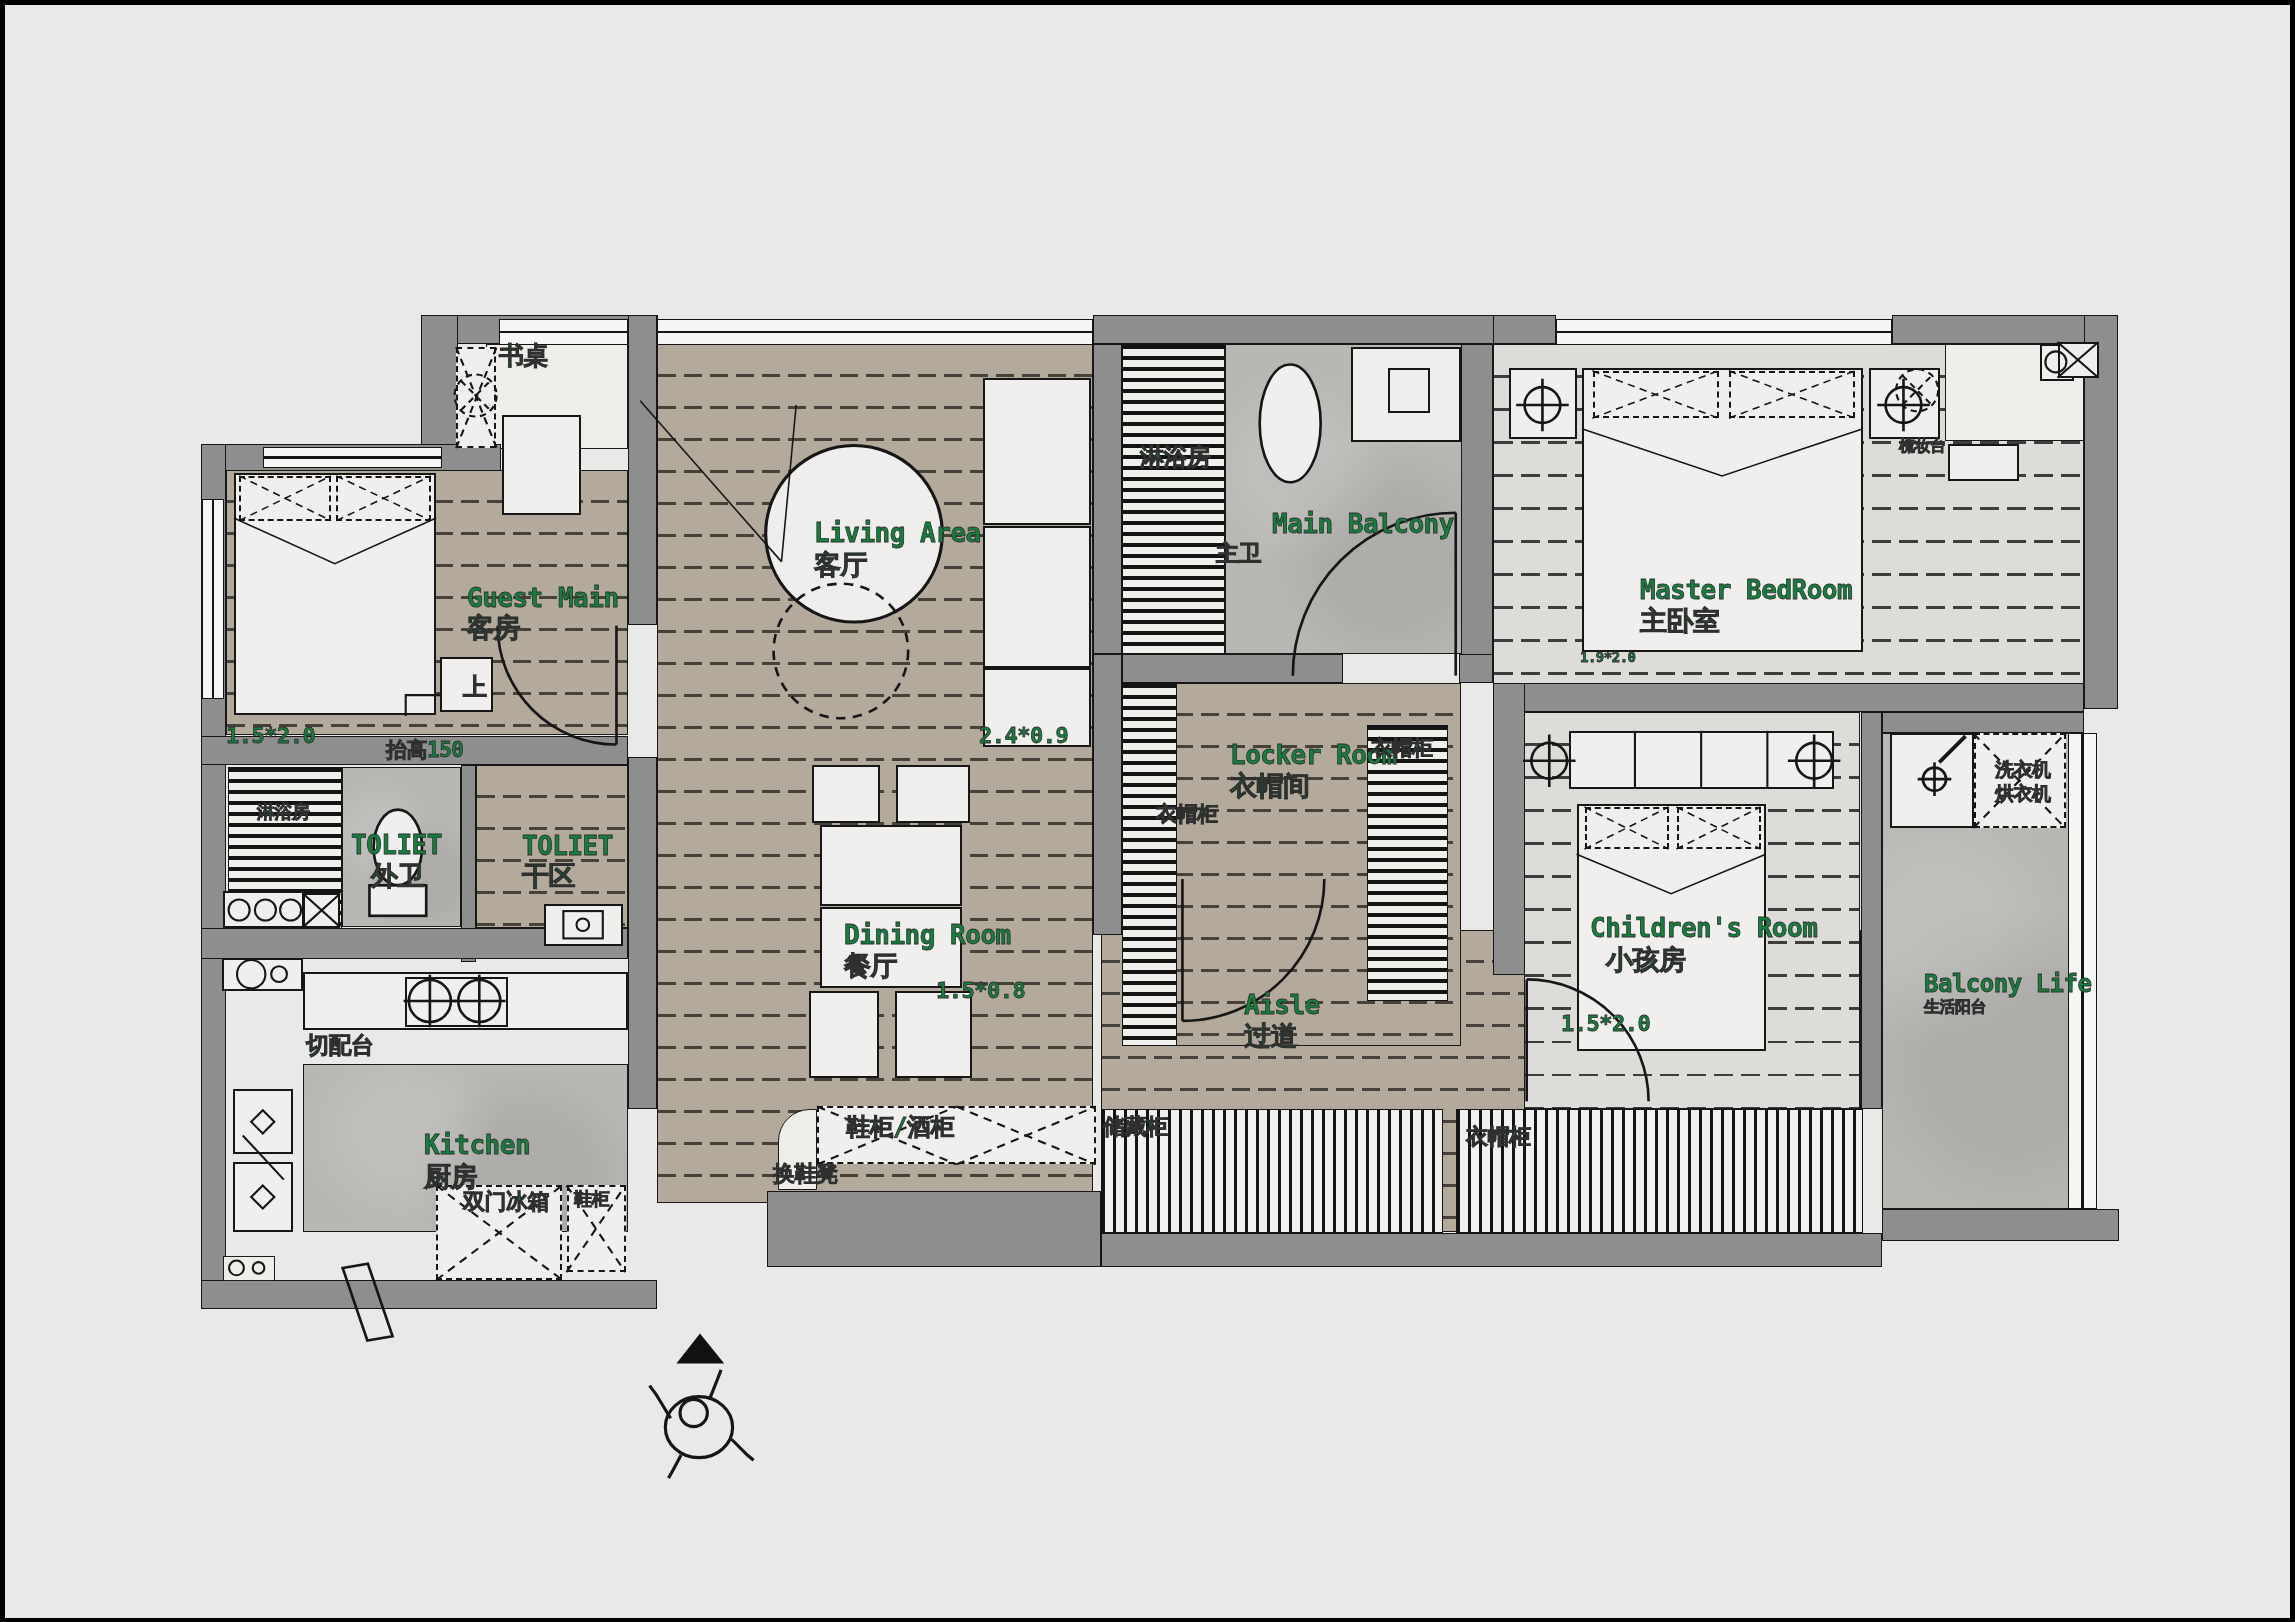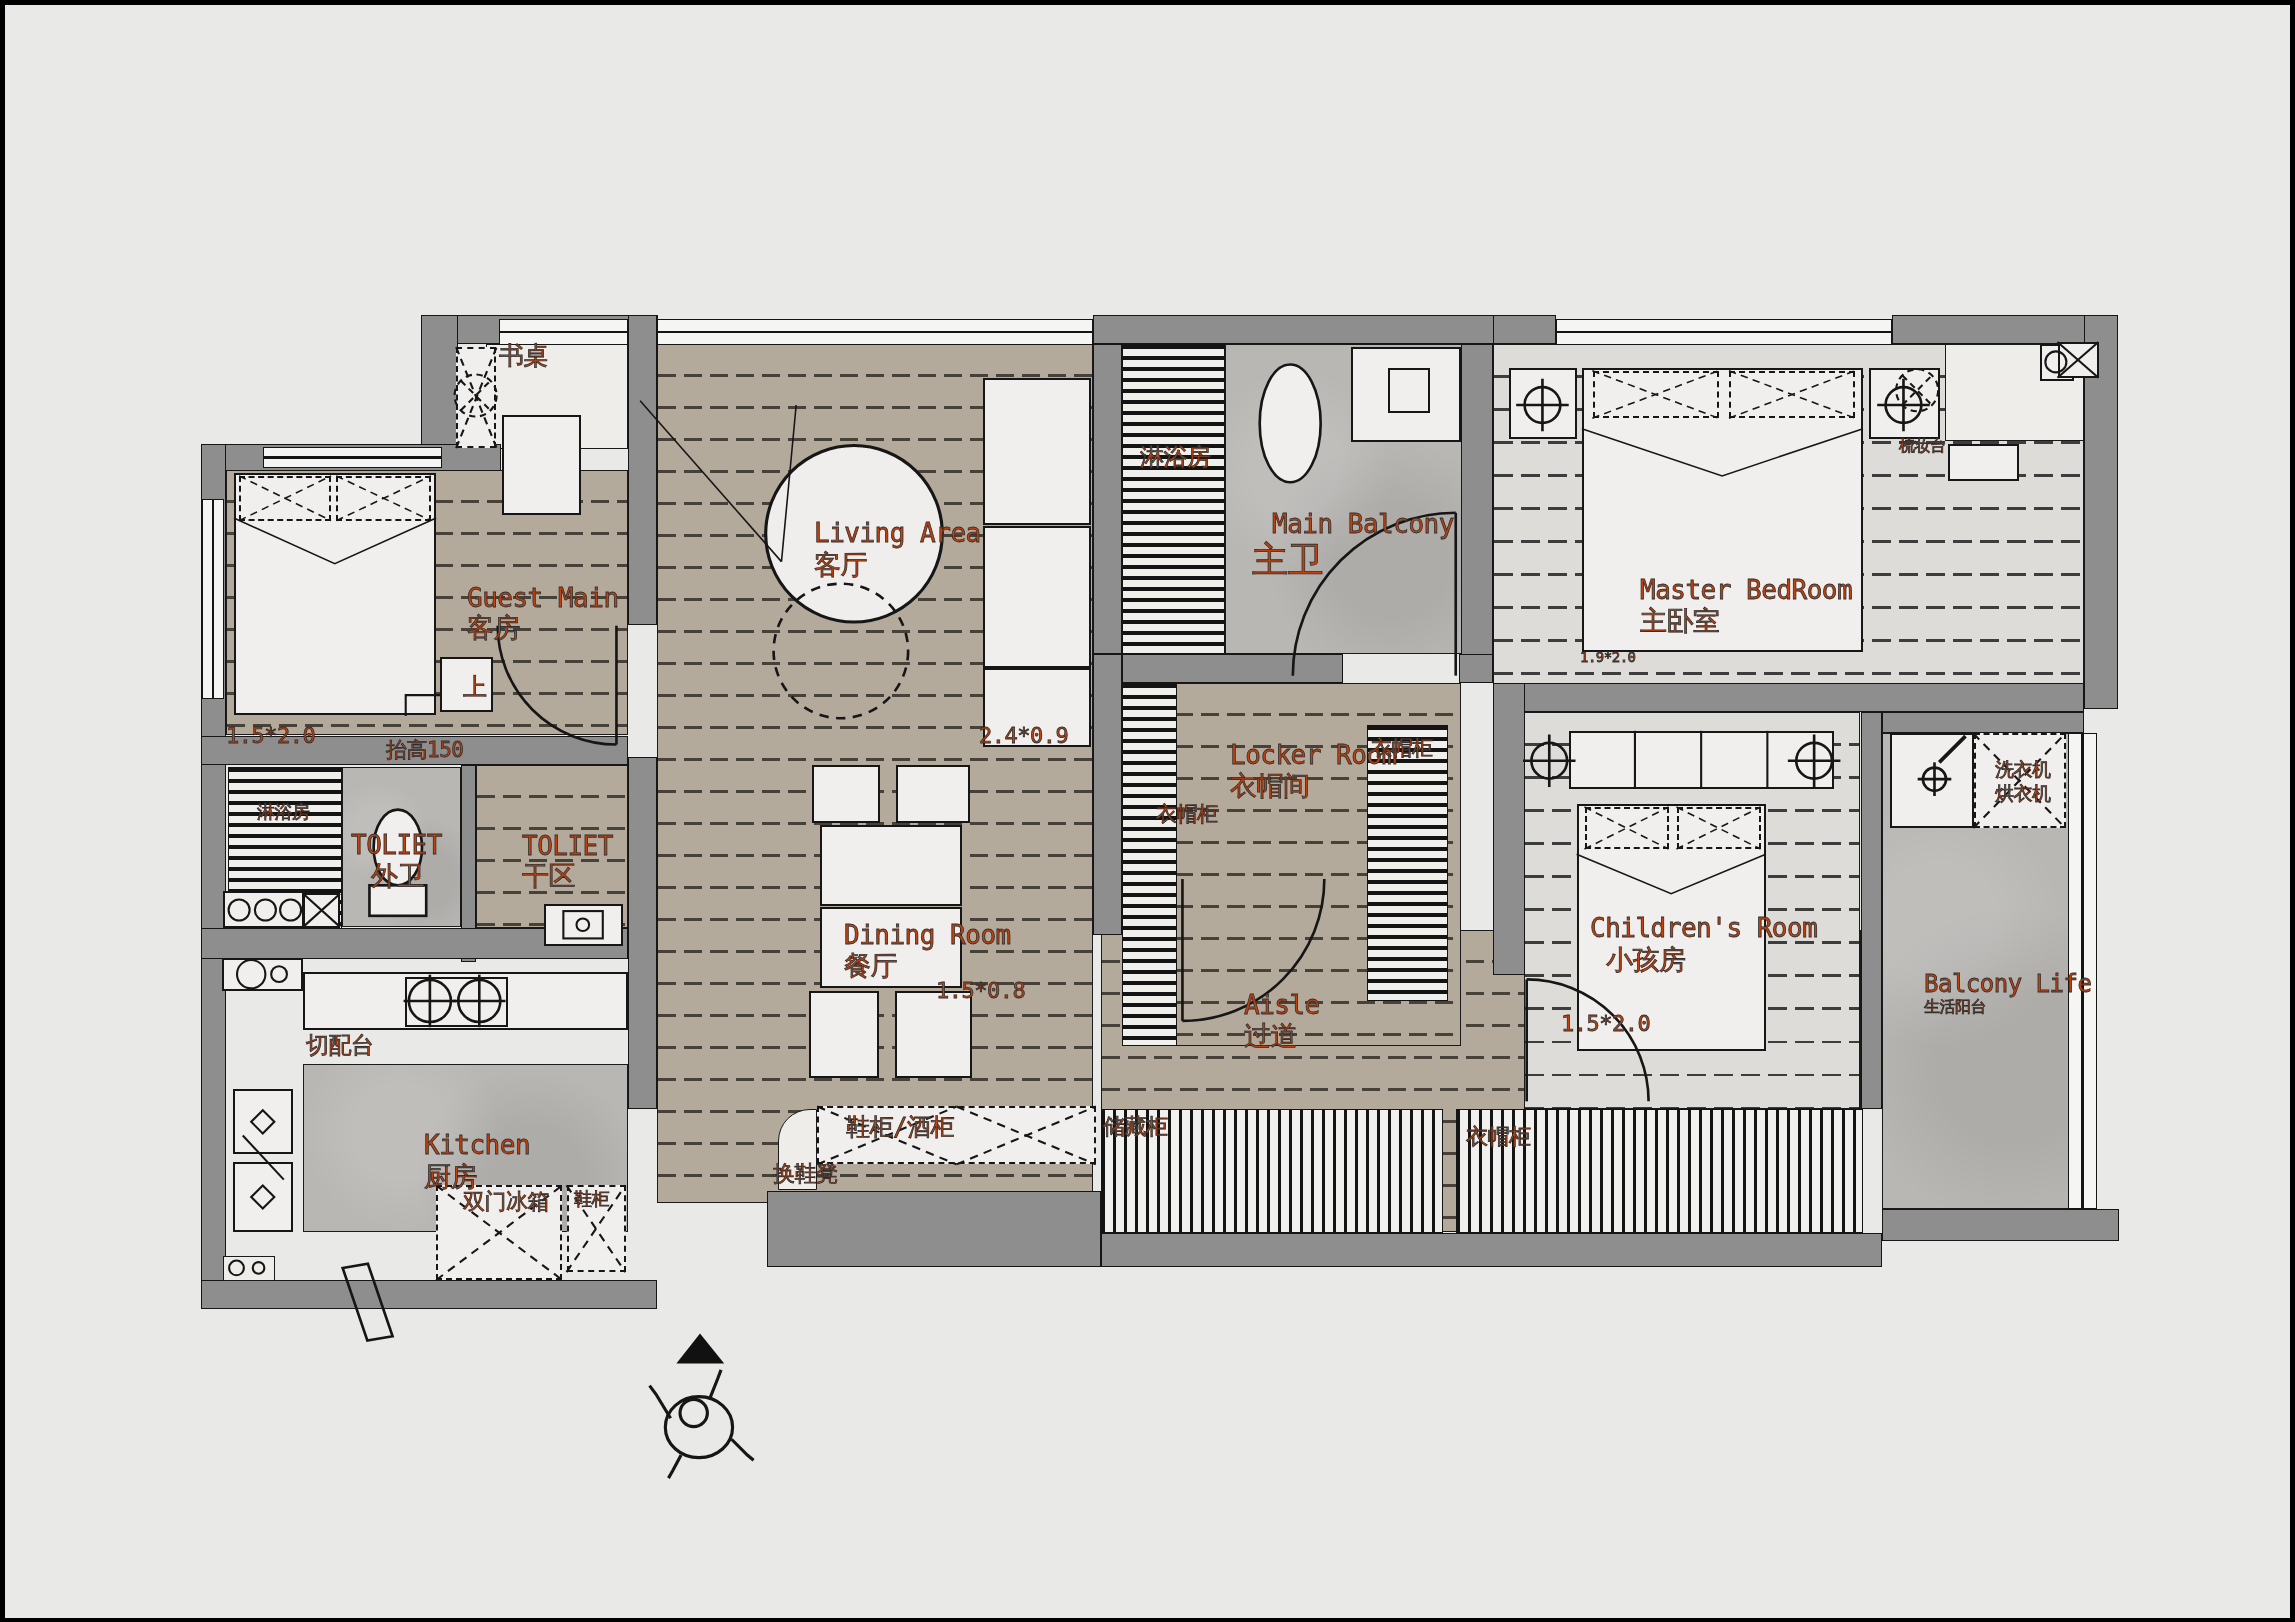--- a/index.html
+++ b/index.html
@@ -24,21 +24,21 @@
         background:repeating-linear-gradient(180deg,#141414 0 3.7px,#efefec 3.7px 11px);}
   .stripes-v{position:absolute;box-sizing:border-box;border:1.6px solid #141414;
         background:repeating-linear-gradient(90deg,#141414 0 3.2px,#f0f0ee 3.2px 11px);}
   .furn{position:absolute;box-sizing:border-box;background:#f0efed;border:2.1px solid #161616;}
   .furn.dashedb{border-style:dashed;}
   .white{position:absolute;box-sizing:border-box;background:#eeedea;border:1.1px solid #1a1a1a;}
   .win-h{position:absolute;box-sizing:border-box;background:#f5f5f3;border:1.6px solid #151515;
         background-image:linear-gradient(180deg,rgba(0,0,0,0) calc(50% - 1.1px),#151515 calc(50% - 1.1px) calc(50% + 1.1px),rgba(0,0,0,0) 0);}
   .win-v{position:absolute;box-sizing:border-box;background:#f5f5f3;border:1.6px solid #151515;
         background-image:linear-gradient(90deg,rgba(0,0,0,0) calc(50% - 1.1px),#151515 calc(50% - 1.1px) calc(50% + 1.1px),rgba(0,0,0,0) 0);}
-  .lbl{position:absolute;font-weight:400;color:#c2410c;-webkit-text-stroke:0.8px #2f2f2f;
+  .lbl{position:absolute;font-weight:700;color:#15803d;-webkit-text-stroke:0.8px #2f2f2f;
        white-space:nowrap;line-height:1.05;letter-spacing:-0.5px;}
   svg.overlay{position:absolute;left:0;top:0;}
 </style>
 </head>
 <body>
 
 <div id="frame"></div>
 <div id="plan" class="abs" style="left:0;top:0;width:2295px;height:1623px">
 
   <div class="white" style="left:486px;top:344px;width:142px;height:105px"></div>
@@ -319,21 +319,21 @@
     </g>
   </svg>
 
   <div class="lbl" style="left:467px;top:585px;font-size:26px">Guest Main</div>
   <div class="lbl" style="left:467px;top:614px;font-size:27px">客房</div>
   <div class="lbl" style="left:226px;top:724px;font-size:22px">1.5*2.0</div>
   <div class="lbl" style="left:814px;top:520px;font-size:26px">Living Area</div>
   <div class="lbl" style="left:814px;top:551px;font-size:27px">客厅</div>
   <div class="lbl" style="left:979px;top:724px;font-size:22px">2.4*0.9</div>
   <div class="lbl" style="left:1272px;top:511px;font-size:26px">Main Balcony</div>
-  <div class="lbl" style="left:1252px;top:541px;font-size:36px">主卫</div>
+  <div class="lbl" style="left:1216px;top:541px;font-size:23px">主卫</div>
   <div class="lbl" style="left:1640px;top:577px;font-size:26px">Master BedRoom</div>
   <div class="lbl" style="left:1640px;top:607px;font-size:27px">主卧室</div>
   <div class="lbl" style="left:1580px;top:650px;font-size:14px">1.9*2.0</div>
   <div class="lbl" style="left:351px;top:832px;font-size:26px">TOLIET</div>
   <div class="lbl" style="left:371px;top:862px;font-size:27px">外卫</div>
   <div class="lbl" style="left:522px;top:833px;font-size:26px">TOLIET</div>
   <div class="lbl" style="left:522px;top:862px;font-size:27px">干区</div>
   <div class="lbl" style="left:844px;top:922px;font-size:26px">Dining Room</div>
   <div class="lbl" style="left:844px;top:952px;font-size:27px">餐厅</div>
   <div class="lbl" style="left:936px;top:979px;font-size:22px">1.5*0.8</div>

